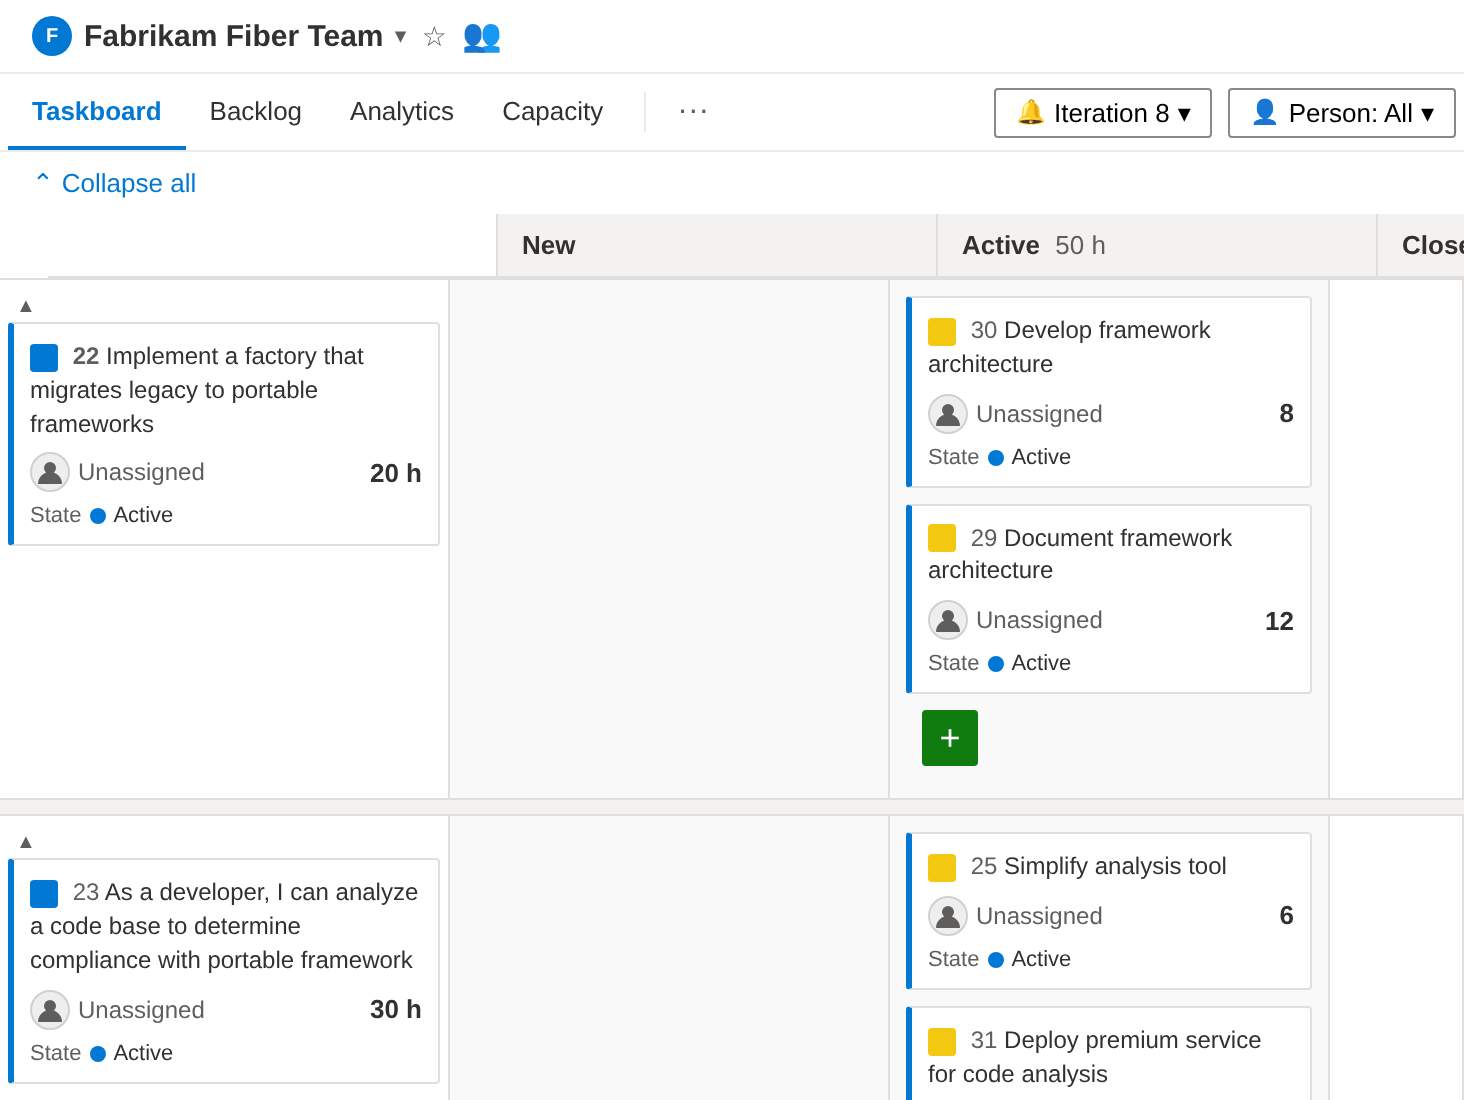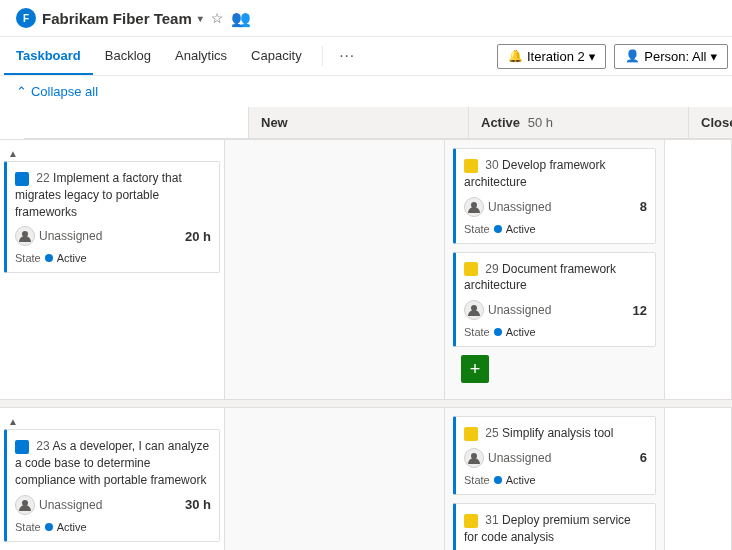--- a/index.html
+++ b/index.html
@@ -74,21 +74,21 @@
 <div class="nav-tabs">
   <a class="nav-tab active">Taskboard</a>
   <a class="nav-tab">Backlog</a>
   <a class="nav-tab">Analytics</a>
   <a class="nav-tab">Capacity</a>
   <div class="nav-divider"></div>
   <span class="nav-more">···</span>
   <div class="nav-right">
     <button class="iteration-btn">
       <span style="font-size:12px;">🔔</span>
-      <span>Iteration 2</span>
+      <span>Iteration 8</span>
       <span>▾</span>
     </button>
     <button class="person-btn">
       <span style="font-size:12px;">👤</span>
       <span>Person: All</span>
       <span>▾</span>
     </button>
   </div>
 </div>
 
@@ -120,21 +120,21 @@
 
       <div class="board-row">
 
         <div class="board-row-cell left-col">
           <div class="row-header">
             <span class="row-collapse-icon">▲</span>
           </div>
           <div class="card">
             <div class="card-title">
               <span class="card-icon story"></span>
-              <span style="color:#605e5c;">22</span>
+              <span style="color:#605e5c;font-weight:bold;">22</span>
               <span> Implement a factory that migrates legacy to portable frameworks</span>
             </div>
             <div class="card-meta">
               <div class="card-user">
                 <div class="user-avatar">
                   <svg width="14" height="14" viewBox="0 0 14 14">
                       <circle cx="7" cy="5" r="3" fill="#605e5c"></circle>
                       <path d="M1 13c0-3.3 2.7-6 6-6s6 2.7 6 6" fill="#605e5c"></path>
                     </svg>
                 </div>

